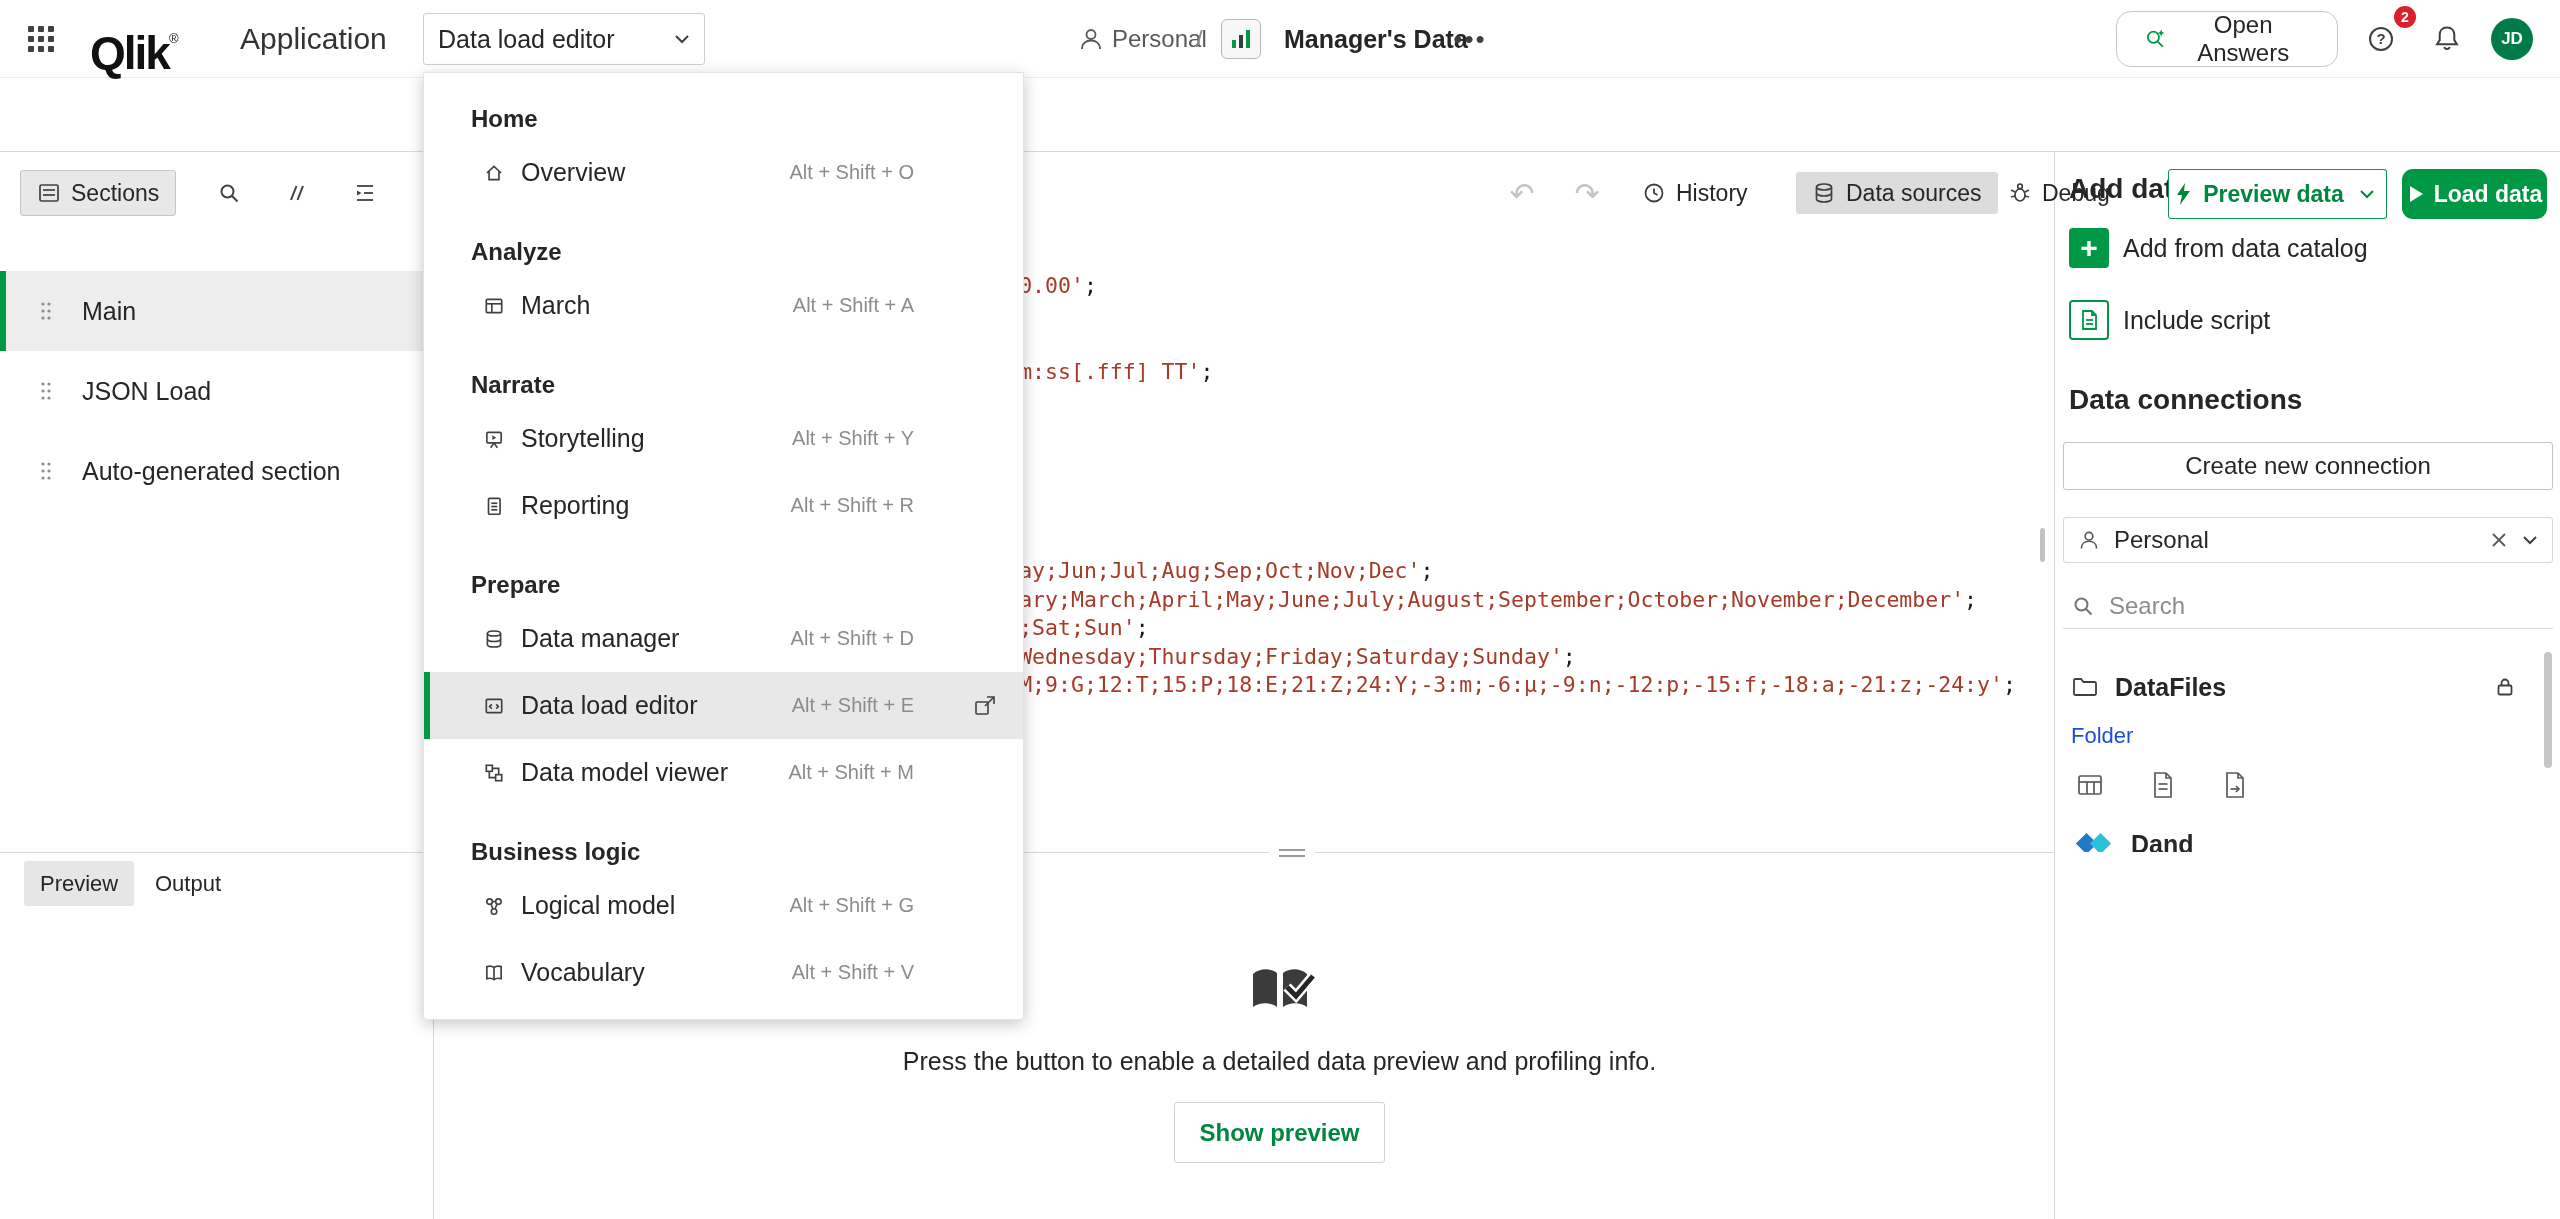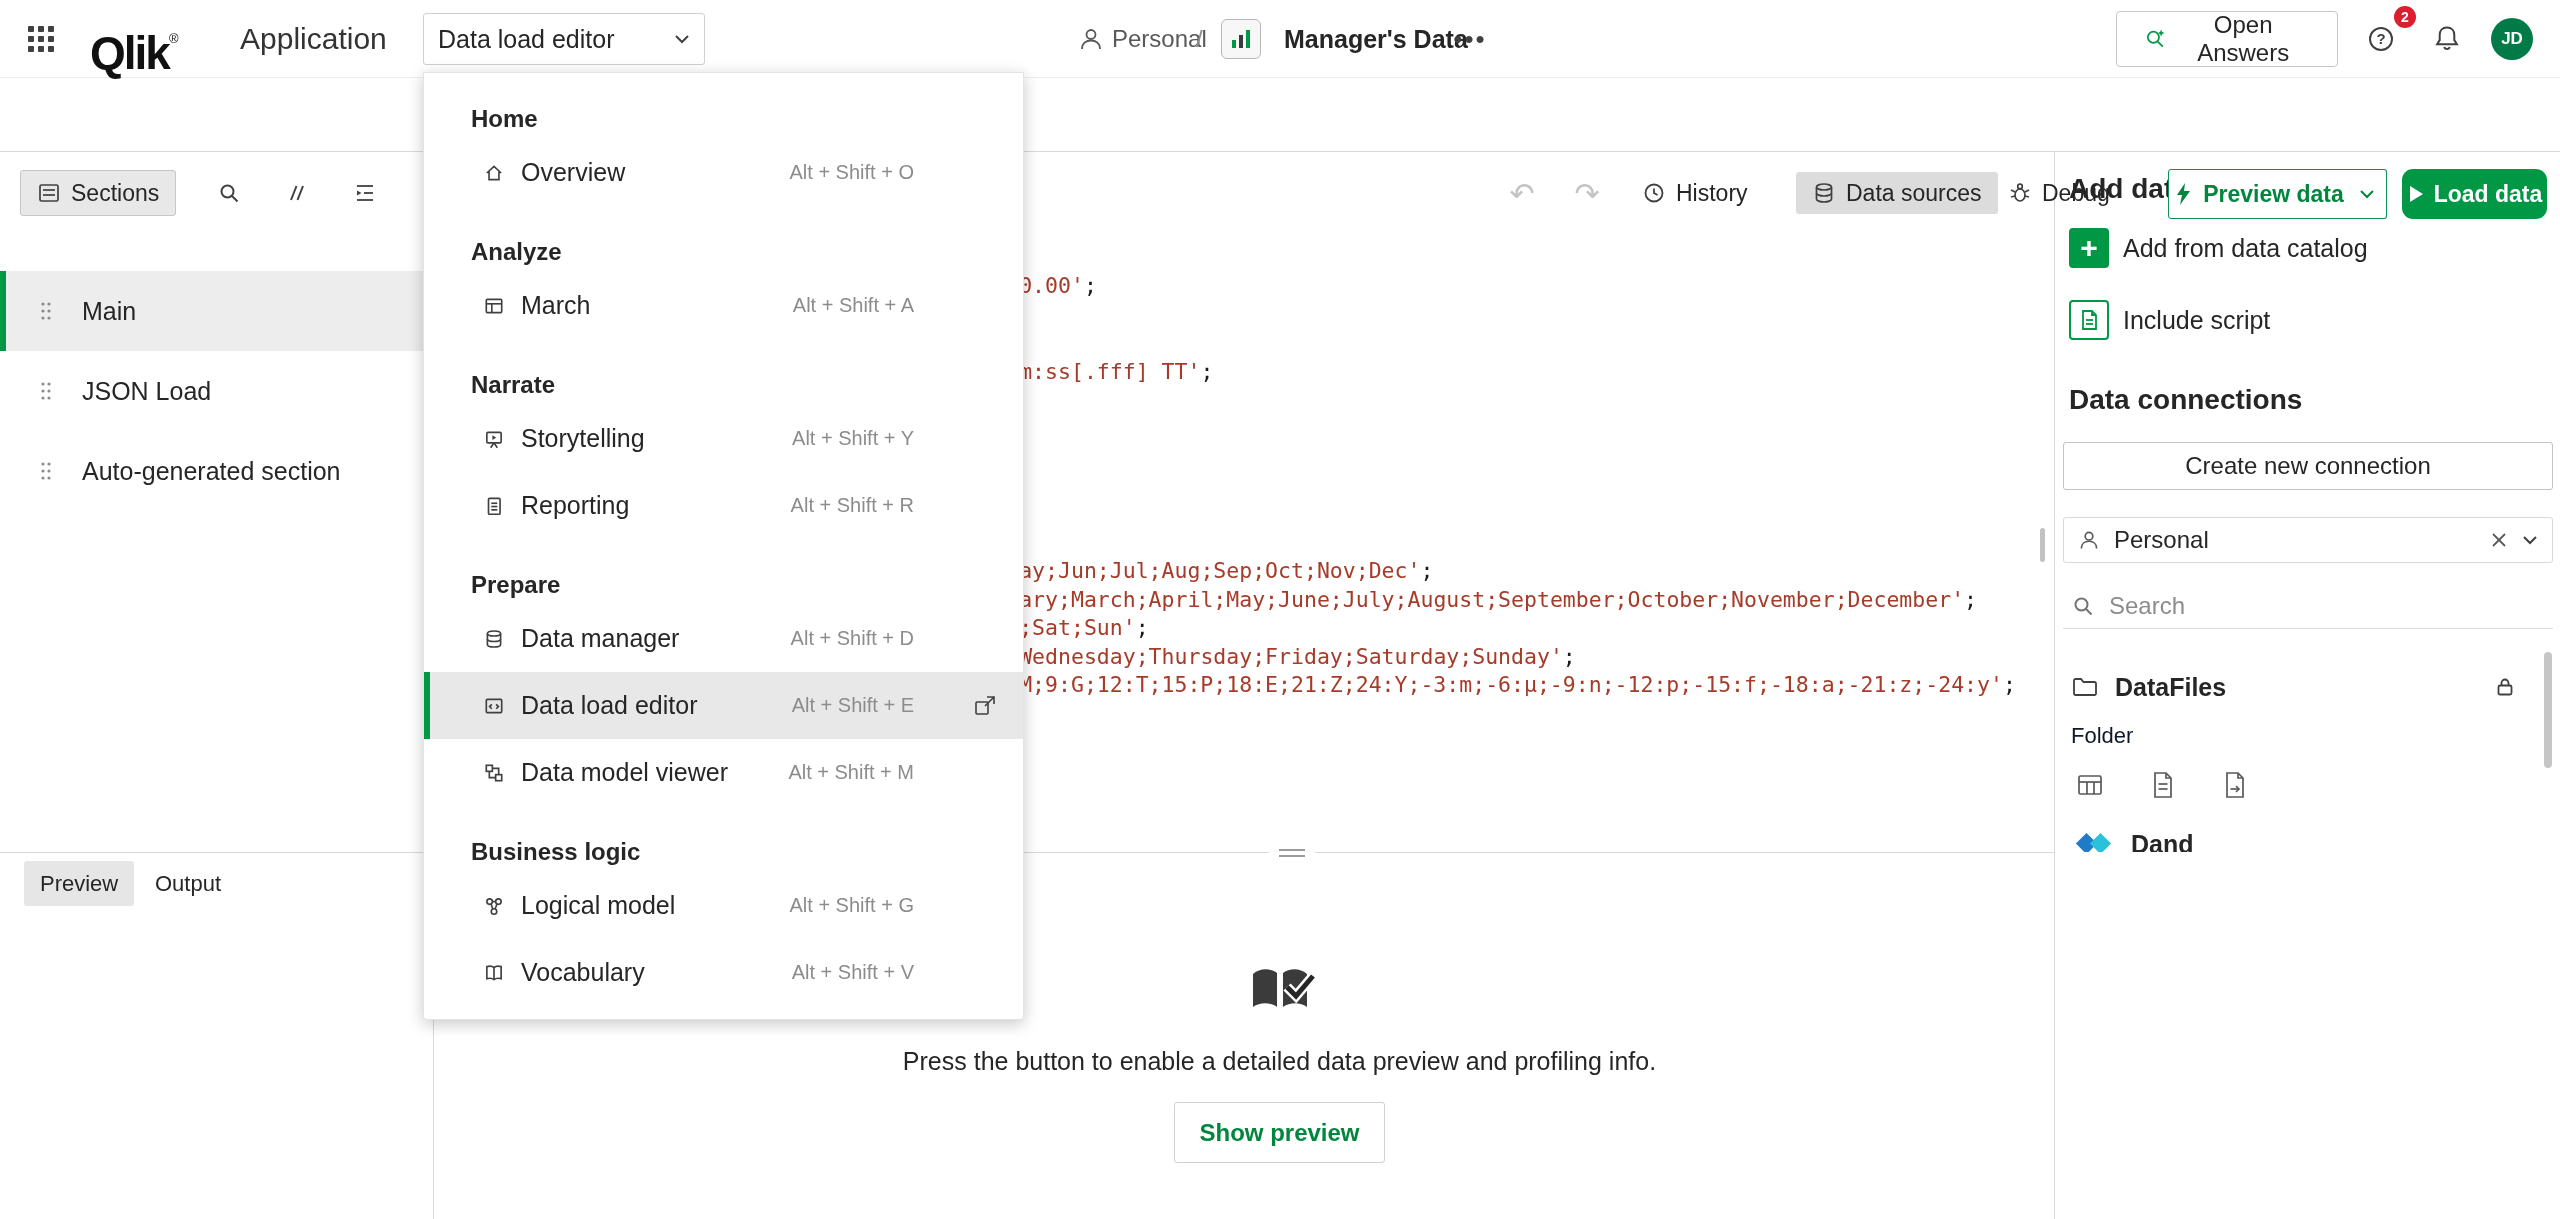--- a/index.html
+++ b/index.html
@@ -15,21 +15,21 @@
 .tb-logo sup{font-size:13px;font-weight:400;letter-spacing:0;vertical-align:26px}
 .tb-app{position:absolute;left:240px;top:0;height:78px;line-height:78px;font-size:30px;color:#333}
 .tb-select{position:absolute;left:423px;top:13px;width:282px;height:52px;border:1px solid #CFCFCF;border-radius:3px;background:#fff;display:flex;align-items:center;padding:0 14px;font-size:25px}
 .tb-select .chev{margin-left:auto}
 .crumb-person{position:absolute;left:1078px;top:26px}
 .crumb-space{position:absolute;left:1112px;top:0;height:78px;line-height:78px;font-size:24px;color:#595959}
 .crumb-sep{position:absolute;left:1196px;top:0;height:78px;line-height:78px;font-size:24px;color:#8C8C8C}
 .app-tile{position:absolute;left:1221px;top:19px;width:40px;height:40px;border:1px solid #B8B8B8;border-radius:6px;background:#F7F7F7;display:flex;align-items:center;justify-content:center}
 .crumb-name{position:absolute;left:1284px;top:0;height:78px;line-height:78px;font-size:25px;font-weight:700;color:#262626}
 .crumb-more{position:absolute;left:1448px;top:22px;width:44px;height:34px;font-size:26px;letter-spacing:2px;color:#404040;line-height:20px}
-.btn-answers{position:absolute;left:2116px;top:11px;width:222px;height:56px;border:1px solid #C7C7C7;border-radius:4px;background:#fff;display:flex;align-items:center;gap:10px;padding:0 27px;font-size:24px;color:#262626}
+.btn-answers{position:absolute;left:2116px;top:11px;width:222px;height:56px;border:1px solid #C7C7C7;border-radius:15px;background:#fff;display:flex;align-items:center;gap:10px;padding:0 27px;font-size:24px;color:#262626}
 .help-wrap{position:absolute;left:2366px;top:24px;width:30px;height:30px}
 .badge{position:absolute;left:2394px;top:6px;width:22px;height:22px;border-radius:50%;background:#DC1E2E;color:#fff;font-size:14px;font-weight:700;text-align:center;line-height:22px;z-index:21}
 .bell-wrap{position:absolute;left:2432px;top:23px;width:30px;height:30px}
 .avatar{position:absolute;left:2491px;top:18px;width:42px;height:42px;border-radius:50%;background:#007A46;color:#fff;font-size:17px;font-weight:700;display:flex;align-items:center;justify-content:center}
 
 
 .toolbar{position:absolute;left:0;top:78px;width:2560px;height:74px;background:#fff;border-bottom:1px solid #D9D9D9;z-index:5}
 .tbtn{position:absolute;top:92px;height:46px;display:flex;align-items:center;justify-content:center;border-radius:3px}
 .btn-sections{left:20px;padding:0 16px;gap:10px;background:#E8E8E8;border:1px solid #C6C6C6;font-size:23px}
 .icbtn{width:46px}
@@ -78,21 +78,21 @@
 .tile-script{width:40px;height:40px;border:2px solid #009845;border-radius:4px;display:flex;align-items:center;justify-content:center}
 .rp-title2{position:absolute;left:14px;top:232px;font-size:28px;font-weight:600}
 .rp-create{position:absolute;left:8px;top:290px;width:490px;height:48px;border:1px solid #C4C4C4;border-radius:3px;background:#fff;font-size:24px;color:#262626}
 .rp-space{position:absolute;left:8px;top:365px;width:490px;height:46px;border:1px solid #D9D9D9;border-radius:3px;display:flex;align-items:center;gap:14px;padding:0 14px;font-size:24px}
 .rp-space .x{margin-left:auto}
 .rp-search{position:absolute;left:8px;top:431px;width:490px;height:46px;border-bottom:1px solid #DCDCDC;display:flex;align-items:center;gap:14px;padding:0 8px}
 .rp-search input{border:none;outline:none;font-size:24px;font-family:inherit;color:#262626;width:380px}
 .rp-search input::placeholder{color:#8C8C8C}
 .rp-files{position:absolute;left:16px;top:511px;width:474px;height:48px;display:flex;align-items:center;gap:16px;font-size:25px;font-weight:600}
 .rp-files .lock{margin-left:auto;margin-right:28px}
-.rp-folder{position:absolute;left:16px;top:571px;font-size:22px;color:#0f172a}
+.rp-folder{position:absolute;left:16px;top:571px;font-size:22px;color:#1d4ed8}
 .rp-actions{position:absolute;left:20px;top:618px;display:flex;gap:42px}
 .conn-clip{position:absolute;left:0;top:668px;width:100%;height:32px;overflow:hidden}
 .conn-item{display:flex;align-items:center;height:48px;padding-left:24px;gap:16px;font-size:25px;font-weight:600}
 .gem{position:relative;width:36px;height:22px}
 .gem i{position:absolute;top:3px;width:15px;height:15px}
 .gem .g1{left:0;background:#1F7BC8;transform:rotate(45deg)}
 .gem .g2{left:14px;background:#2AC1DB;transform:rotate(45deg)}
 .rp-scroll{position:absolute;left:489px;top:500px;width:8px;height:116px;background:#C6C6C6;border-radius:4px}
 .panel-grip{position:absolute;left:2040px;top:528px;width:5px;height:34px;background:#C2C2C2;border-radius:3px;z-index:6}
 

